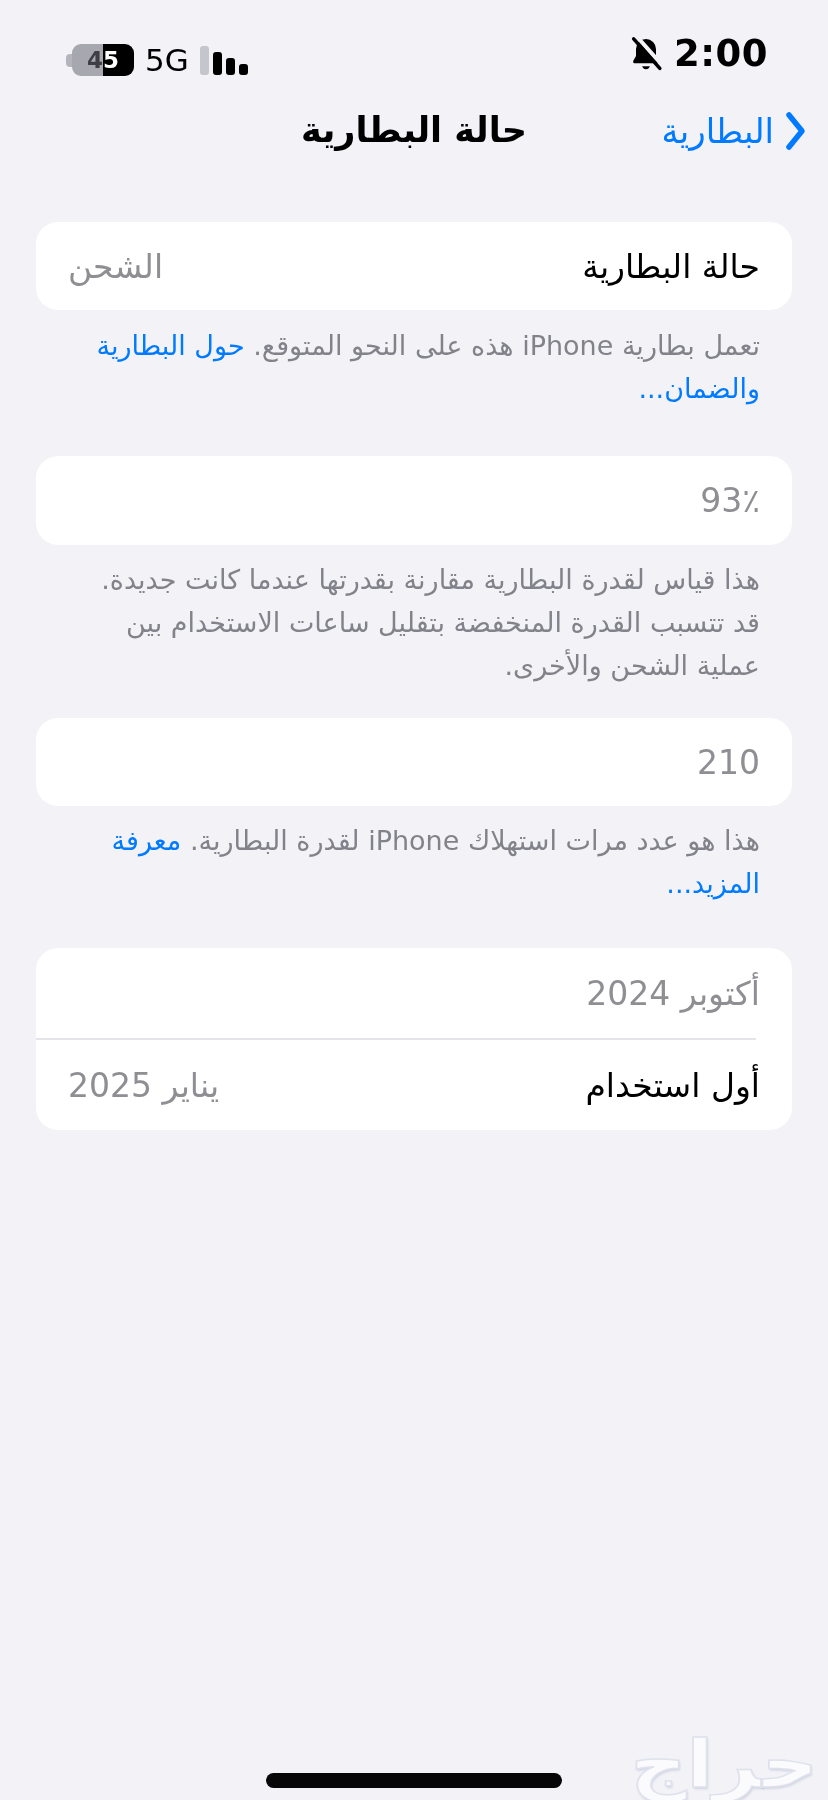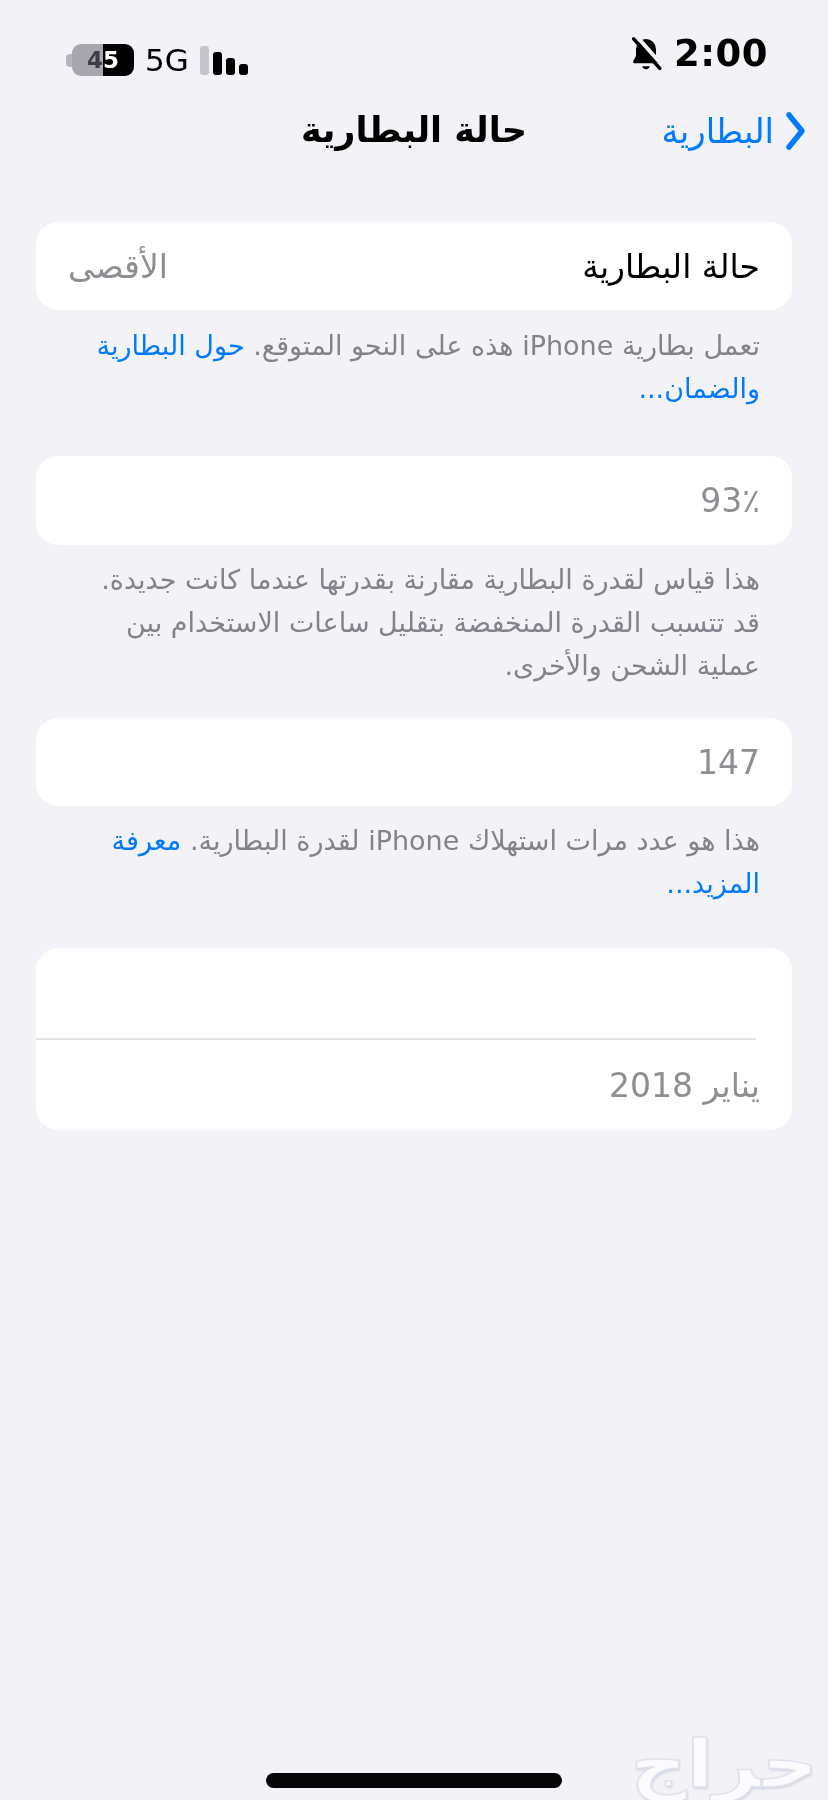--- a/index.html
+++ b/index.html
@@ -136,48 +136,50 @@
       <svg width="24" height="42" viewBox="0 0 24 42">
         <polyline points="5,5 18,21 5,37" fill="none" stroke="#007aff" stroke-width="5.5" stroke-linecap="round" stroke-linejoin="round"></polyline>
       </svg>
     </span>
   </div>
 </div>
 
 <div class="card mt-card1">
   <div class="row">
     <span class="label">حالة البطارية</span>
-    <span class="value">الأقصى</span>
+    <span class="value">الشحن</span>
   </div>
 </div>
 <div class="footer mt-footer1">
   <span>تعمل بطارية iPhone هذه على النحو المتوقع. </span><span class="link">حول البطارية والضمان...</span>
 </div>
 
 <div class="card mt-card2">
   <div class="row" style="height:89px;">
     <span class="value">93٪</span>
   </div>
 </div>
 <div class="footer">
   <span>هذا قياس لقدرة البطارية مقارنة بقدرتها عندما كانت جديدة. قد تتسبب القدرة المنخفضة بتقليل ساعات الاستخدام بين عملية الشحن والأخرى.</span>
 </div>
 
 <div class="card mt-card3">
   <div class="row">
-    <span class="value">147</span>
+    <span class="value">210</span>
   </div>
 </div>
 <div class="footer">
   <span>هذا هو عدد مرات استهلاك iPhone لقدرة البطارية. </span><span class="link">معرفة المزيد...</span>
 </div>
 
 <div class="card mt-card4">
   <div class="row row2">
+    <span class="value">أكتوبر 2024</span>
   </div>
   <div class="sep"></div>
   <div class="row row2">
-    <span class="value">يناير 2018</span>
+    <span class="label">أول استخدام</span>
+    <span class="value">يناير 2025</span>
   </div>
 </div>
 
 <div class="watermark">حراج</div>
 <div class="home-indicator"></div>
 
 </body></html>

